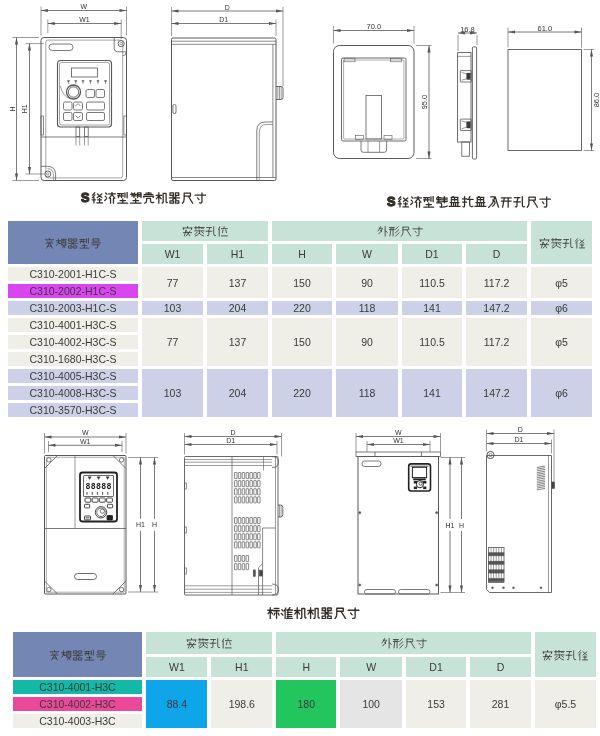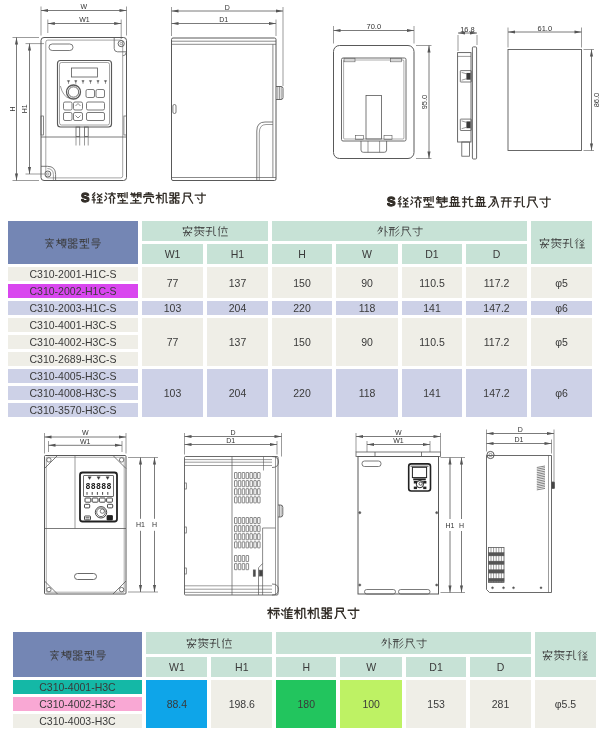--- a/index.html
+++ b/index.html
@@ -606,21 +606,21 @@
         <td rowspan="3" style="background:#efeee7">150</td>
         <td rowspan="3" style="background:#efeee7">90</td>
         <td rowspan="3" style="background:#efeee7">110.5</td>
         <td rowspan="3" style="background:#efeee7">117.2</td>
         <td rowspan="3" style="background:#efeee7">φ5</td>
       </tr>
       <tr style="height:14px">
         <td style="background:#efeee7">C310-4002-H3C-S</td>
       </tr>
       <tr style="height:14px">
-        <td style="background:#efeee7">C310-2689-H3C-S</td>
+        <td style="background:#efeee7">C310-1680-H3C-S</td>
       </tr>
       <tr style="height:14px">
         <td style="background:#cdd1e7">C310-4005-H3C-S</td>
         <td rowspan="3" style="background:#cdd1e7">103</td>
         <td rowspan="3" style="background:#cdd1e7">204</td>
         <td rowspan="3" style="background:#cdd1e7">220</td>
         <td rowspan="3" style="background:#cdd1e7">118</td>
         <td rowspan="3" style="background:#cdd1e7">141</td>
         <td rowspan="3" style="background:#cdd1e7">147.2</td>
         <td rowspan="3" style="background:#cdd1e7">φ6</td>
@@ -678,24 +678,24 @@
         <td style="background:#c7e2d6">H</td>
         <td style="background:#c7e2d6">W</td>
         <td style="background:#c7e2d6">D1</td>
         <td style="background:#c7e2d6">D</td>
       </tr>
       <tr style="height:14px">
         <td style="background:#14b8a6">C310-4001-H3C</td>
         <td rowspan="3" style="background:#0ea5e9">88.4</td>
         <td rowspan="3" style="background:#efeee7">198.6</td>
         <td rowspan="3" style="background:#22c55e">180</td>
-        <td rowspan="3" style="background:#bef264">100</td>
+        <td rowspan="3" style="background:#e5e5e5">100</td>
         <td rowspan="3" style="background:#efeee7">153</td>
         <td rowspan="3" style="background:#efeee7">281</td>
         <td rowspan="3" style="background:#efeee7">φ5.5</td>
       </tr>
       <tr style="height:14px">
-        <td style="background:#f9a8d4">C310-4002-H3C</td>
+        <td style="background:#ec4899">C310-4002-H3C</td>
       </tr>
       <tr style="height:14px">
         <td style="background:#efeee7">C310-4003-H3C</td>
       </tr>
     </tbody>
   </table>
 </body></html>

